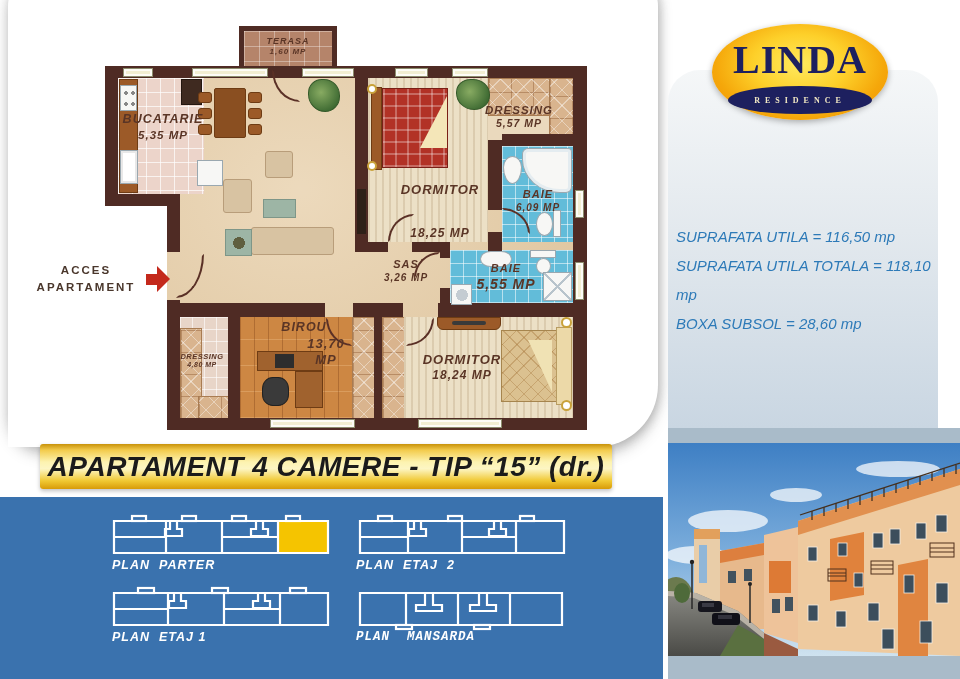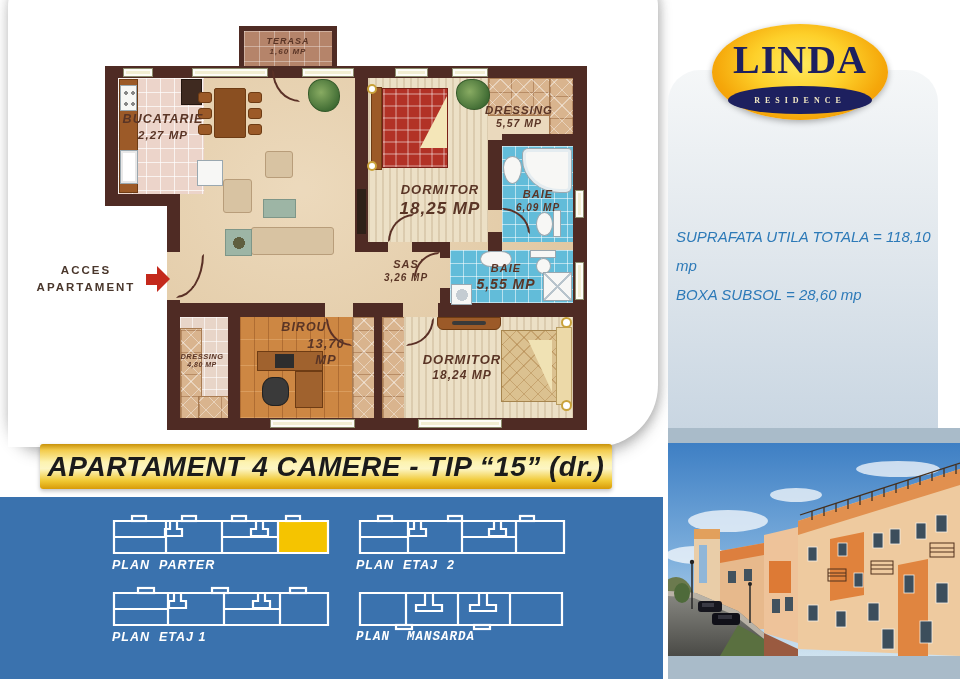--- a/index.html
+++ b/index.html
@@ -184,29 +184,29 @@
     <div class="fl" style="left:556px;top:327px;width:16px;height:78px;background:#ecd9a8;border:1px solid #b89c62;"></div>
     <div class="fl knob" style="left:561px;top:317px;width:11px;height:11px;"></div>
     <div class="fl knob" style="left:561px;top:400px;width:11px;height:11px;"></div>
 
     <div class="lbl" style="left:245px;top:36px;width:86px;font-size:9px;">
       <div class="t1">TERASA</div>
       <div class="t2" style="font-size:8px;">1,60 MP</div>
     </div>
     <div class="lbl" style="left:112px;top:112px;width:102px;font-size:12.5px;">
       <div class="t1">BUCATARIE</div>
-      <div class="t2" style="font-size:11.5px;">2,27 MP</div>
+      <div class="t2" style="font-size:11.5px;">5,35 MP</div>
     </div>
     <div class="lbl" style="left:466px;top:103px;width:106px;font-size:11.5px;">
       <div class="t1">DRESSING</div>
       <div class="t2" style="font-size:10.5px;">5,57 MP</div>
     </div>
     <div class="lbl" style="left:392px;top:182px;width:96px;font-size:13px;">
       <div class="t1">DORMITOR</div>
-      <div class="t2" style="font-size:17px;">18,25 MP</div>
+      <div class="t2" style="font-size:12px;margin-top:28px;">18,25 MP</div>
     </div>
     <div class="lbl" style="left:500px;top:188px;width:76px;font-size:11px;">
       <div class="t1">BAIE</div>
       <div class="t2" style="font-size:10px;text-align:center;">6,09 MP</div>
     </div>
     <div class="lbl" style="left:370px;top:258px;width:72px;font-size:11px;">
       <div class="t1">SAS</div>
       <div class="t2" style="font-size:10px;">3,26 MP</div>
     </div>
     <div class="lbl" style="left:464px;top:262px;width:84px;font-size:11px;">
@@ -297,20 +297,21 @@
 
   <div class="logo">
     <div class="logo-oval"></div>
     <div class="logo-navy">
       <span>RESIDENCE</span>
     </div>
     <div class="logo-word">LINDA</div>
   </div>
 
   <div class="stats">
+    <div>SUPRAFATA UTILA = 116,50 mp</div>
     <div>SUPRAFATA UTILA TOTALA = 118,10 mp</div>
     <div>BOXA SUBSOL = 28,60 mp</div>
   </div>
 
   <div class="band" style="top:428px;height:15px;"></div>
 
   <div class="photo-wrap">
     <svg width="292" height="213" viewBox="0 0 292 213">
       <defs>
         <linearGradient id="sky" x1="0" y1="0" x2="0" y2="1">

